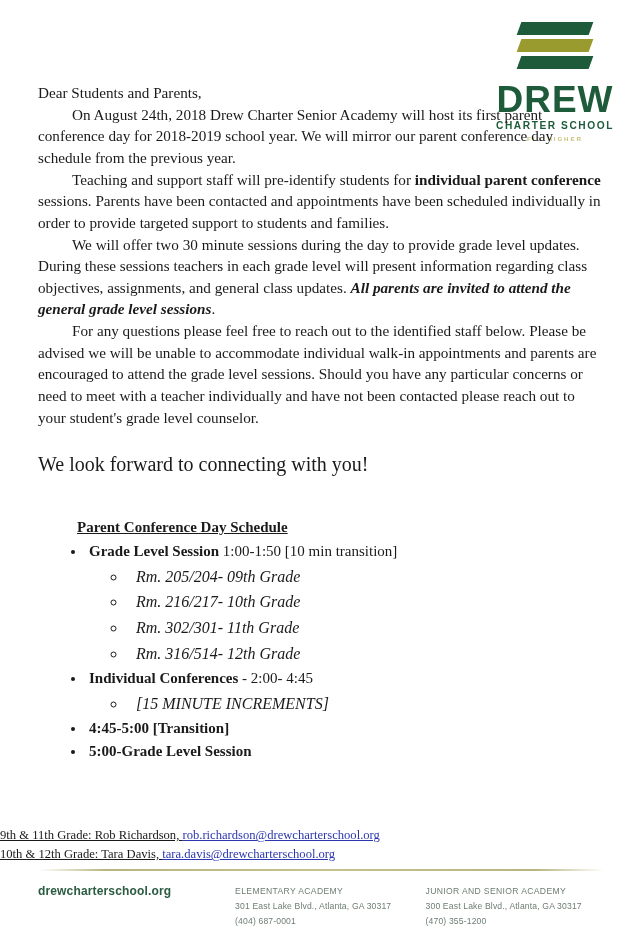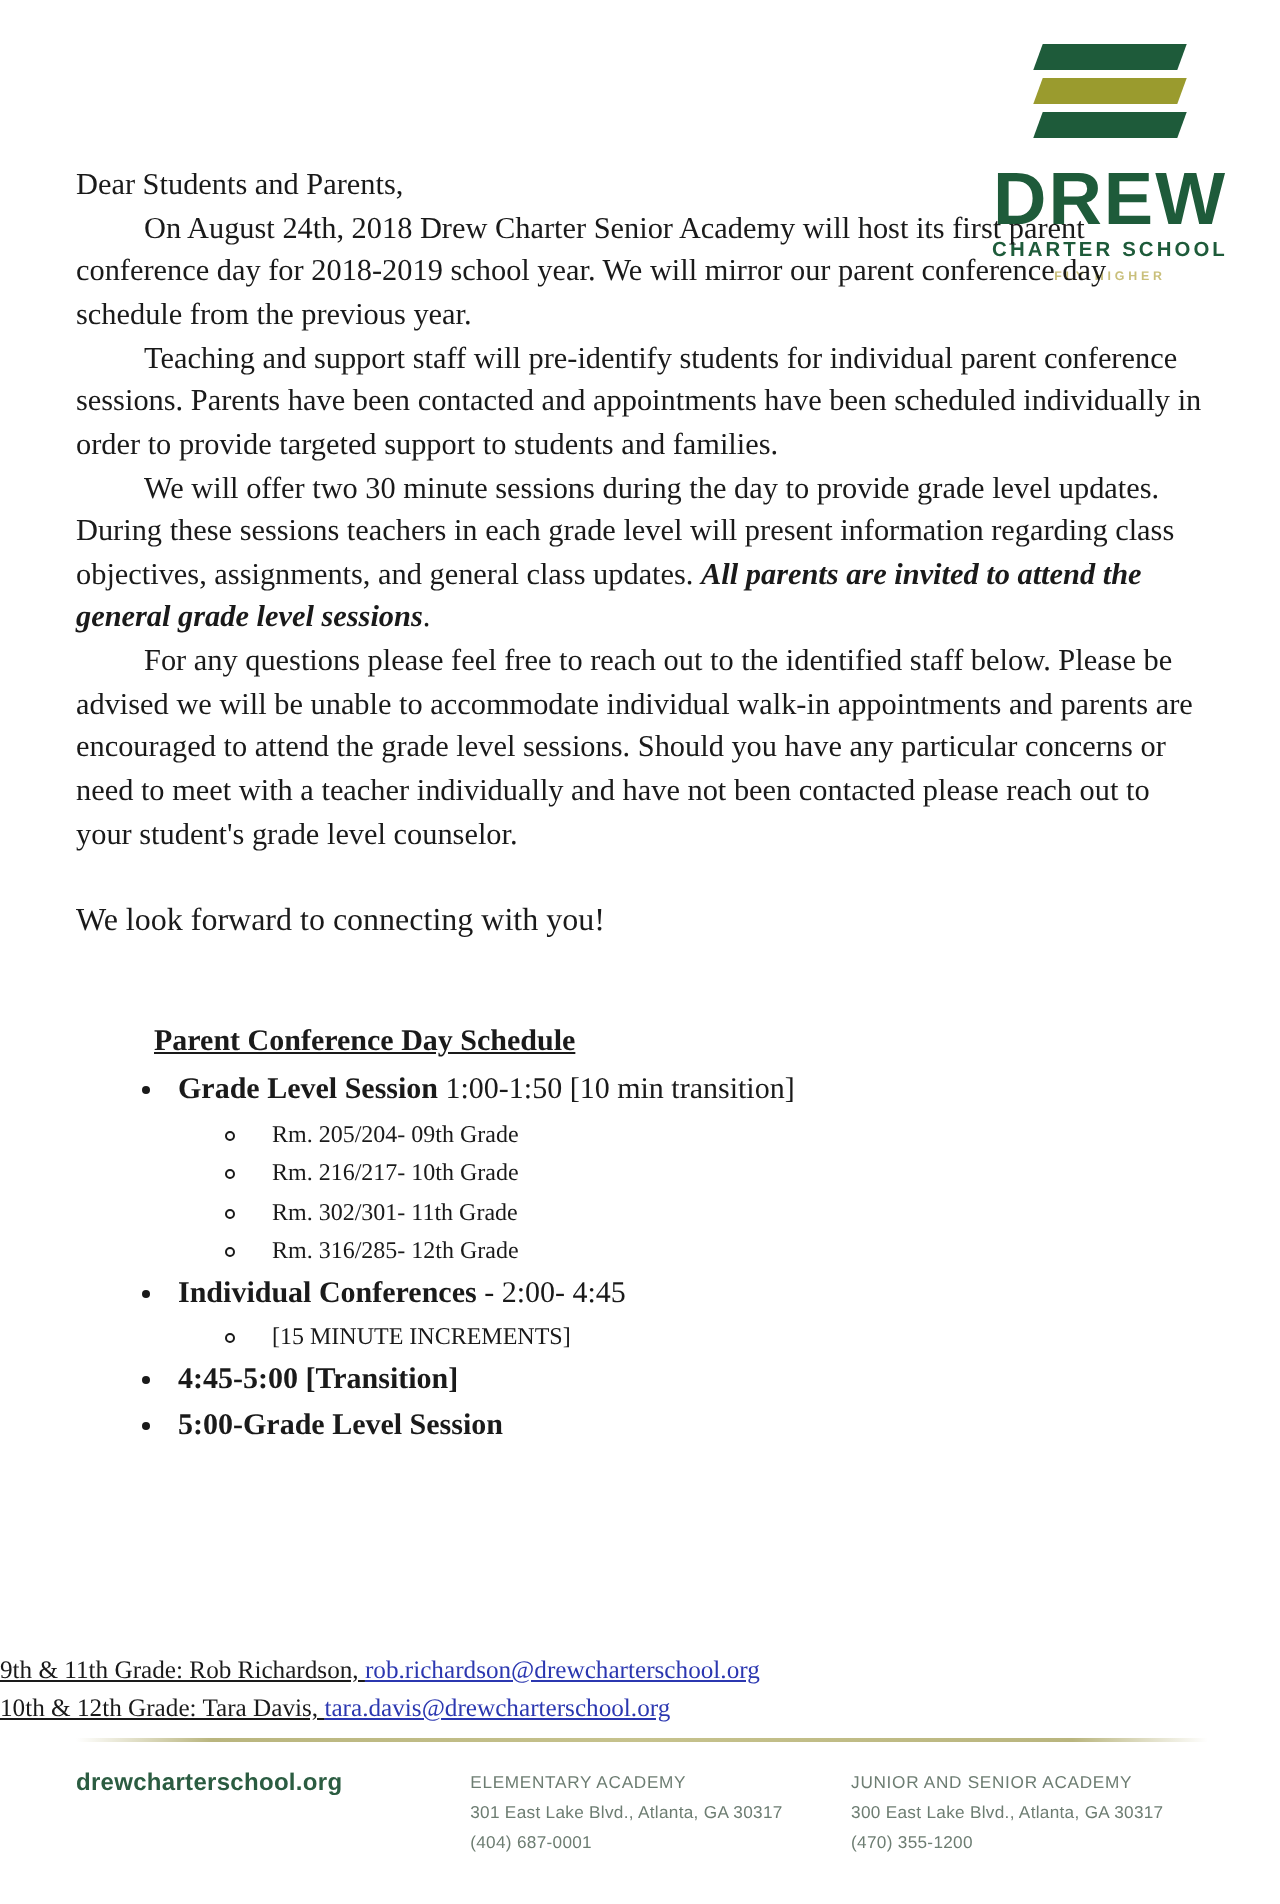--- a/index.html
+++ b/index.html
@@ -78,24 +78,24 @@
     line-height: 1.42;
   }
   p.para {
     margin: 0;
     font-size: 15.2px;
     line-height: 1.425;
     text-align: left;
   }
   .body-start { margin-top: 22px; }
   .indent { display: inline-block; width: 34px; }
-  b.bold { font-weight: normal; }
+  b.bold { font-weight: bold; }
   .bolditalic { font-weight: bold; font-style: italic; }
 
-  .closing { margin-top: 22px; font-size: 16px; line-height: 1.42; }
+  .closing { margin-top: 22px; font-size: 20px; line-height: 1.42; }
 
   
   .schedule {
     margin-top: 40px;
   }
   .schedule-title {
     font-size: 15px;
     font-weight: bold;
     text-decoration: underline;
     padding-left: 3px;
@@ -110,23 +110,24 @@
     font-size: 15px;
     line-height: 1.58;
     padding-left: 3px;
   }
   ul.lvl2 {
     list-style: circle;
     margin: 0;
     padding-left: 38px;
   }
   ul.lvl2 > li {
-    font-size: 12px;
+    font-size: 16px;
     line-height: 1.62;
     padding-left: 9px;
+    font-style: italic;
   }
   .li-strong { font-weight: bold; }
 
   
   .contacts {
     position: absolute;
     left: 0;
     right: 0;
     top: 826px;
     text-align: left;
@@ -205,21 +206,21 @@
     <div class="schedule-title">Parent Conference Day Schedule</div>
 
     <ul class="lvl1">
 
       <li>
         <span class="li-strong">Grade Level Session</span><span> 1:00-1:50 [10 min transition]</span>
         <ul class="lvl2">
           <li>Rm. 205/204- 09th Grade</li>
           <li>Rm. 216/217- 10th Grade</li>
           <li>Rm. 302/301- 11th Grade</li>
-          <li>Rm. 316/285- 12th Grade</li>
+          <li>Rm. 316/514- 12th Grade</li>
         </ul>
       </li>
 
       <li>
         <span class="li-strong">Individual Conferences</span><span> - 2:00- 4:45</span>
         <ul class="lvl2">
           <li>[15 MINUTE INCREMENTS]</li>
         </ul>
       </li>
 

